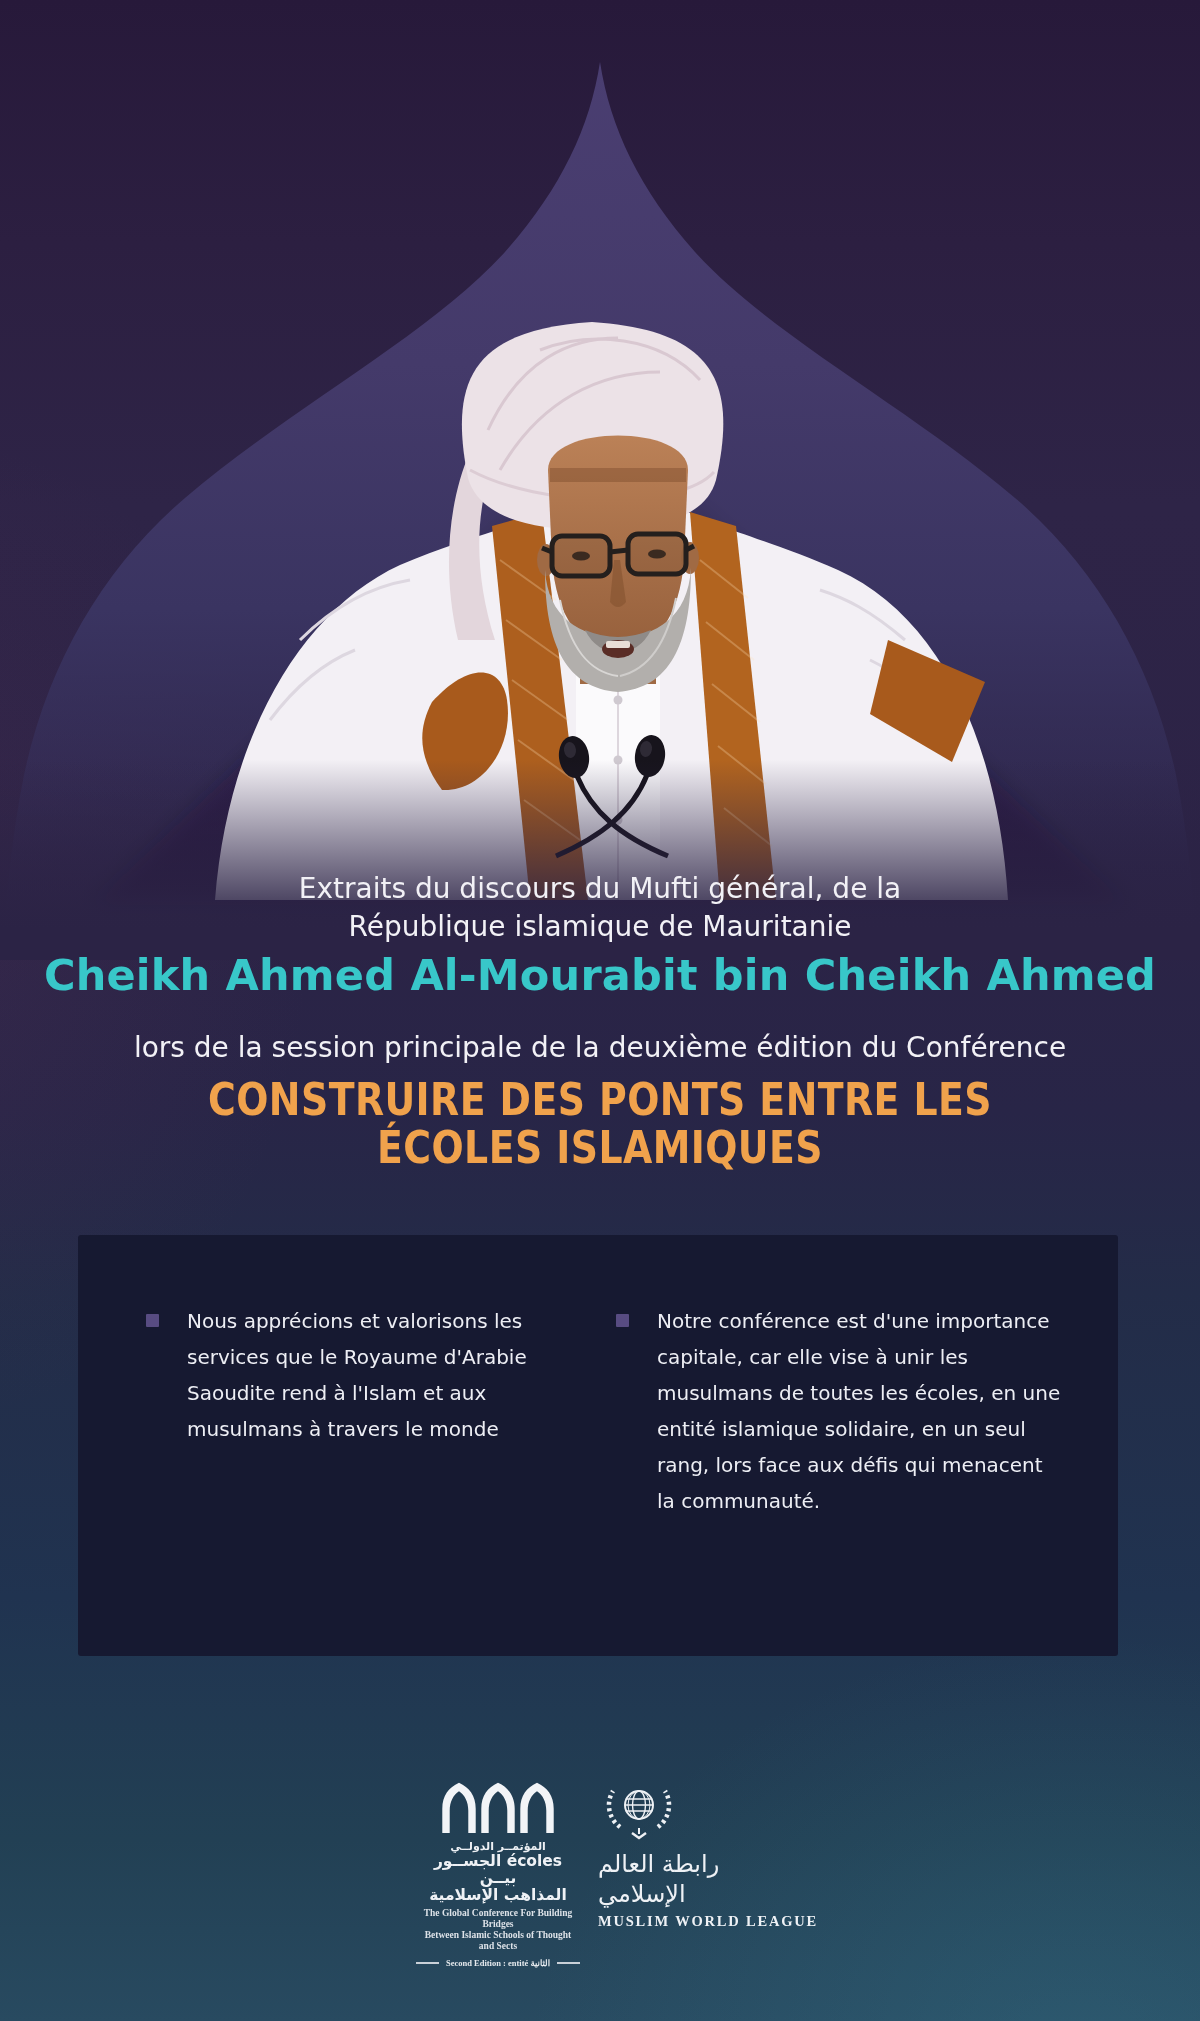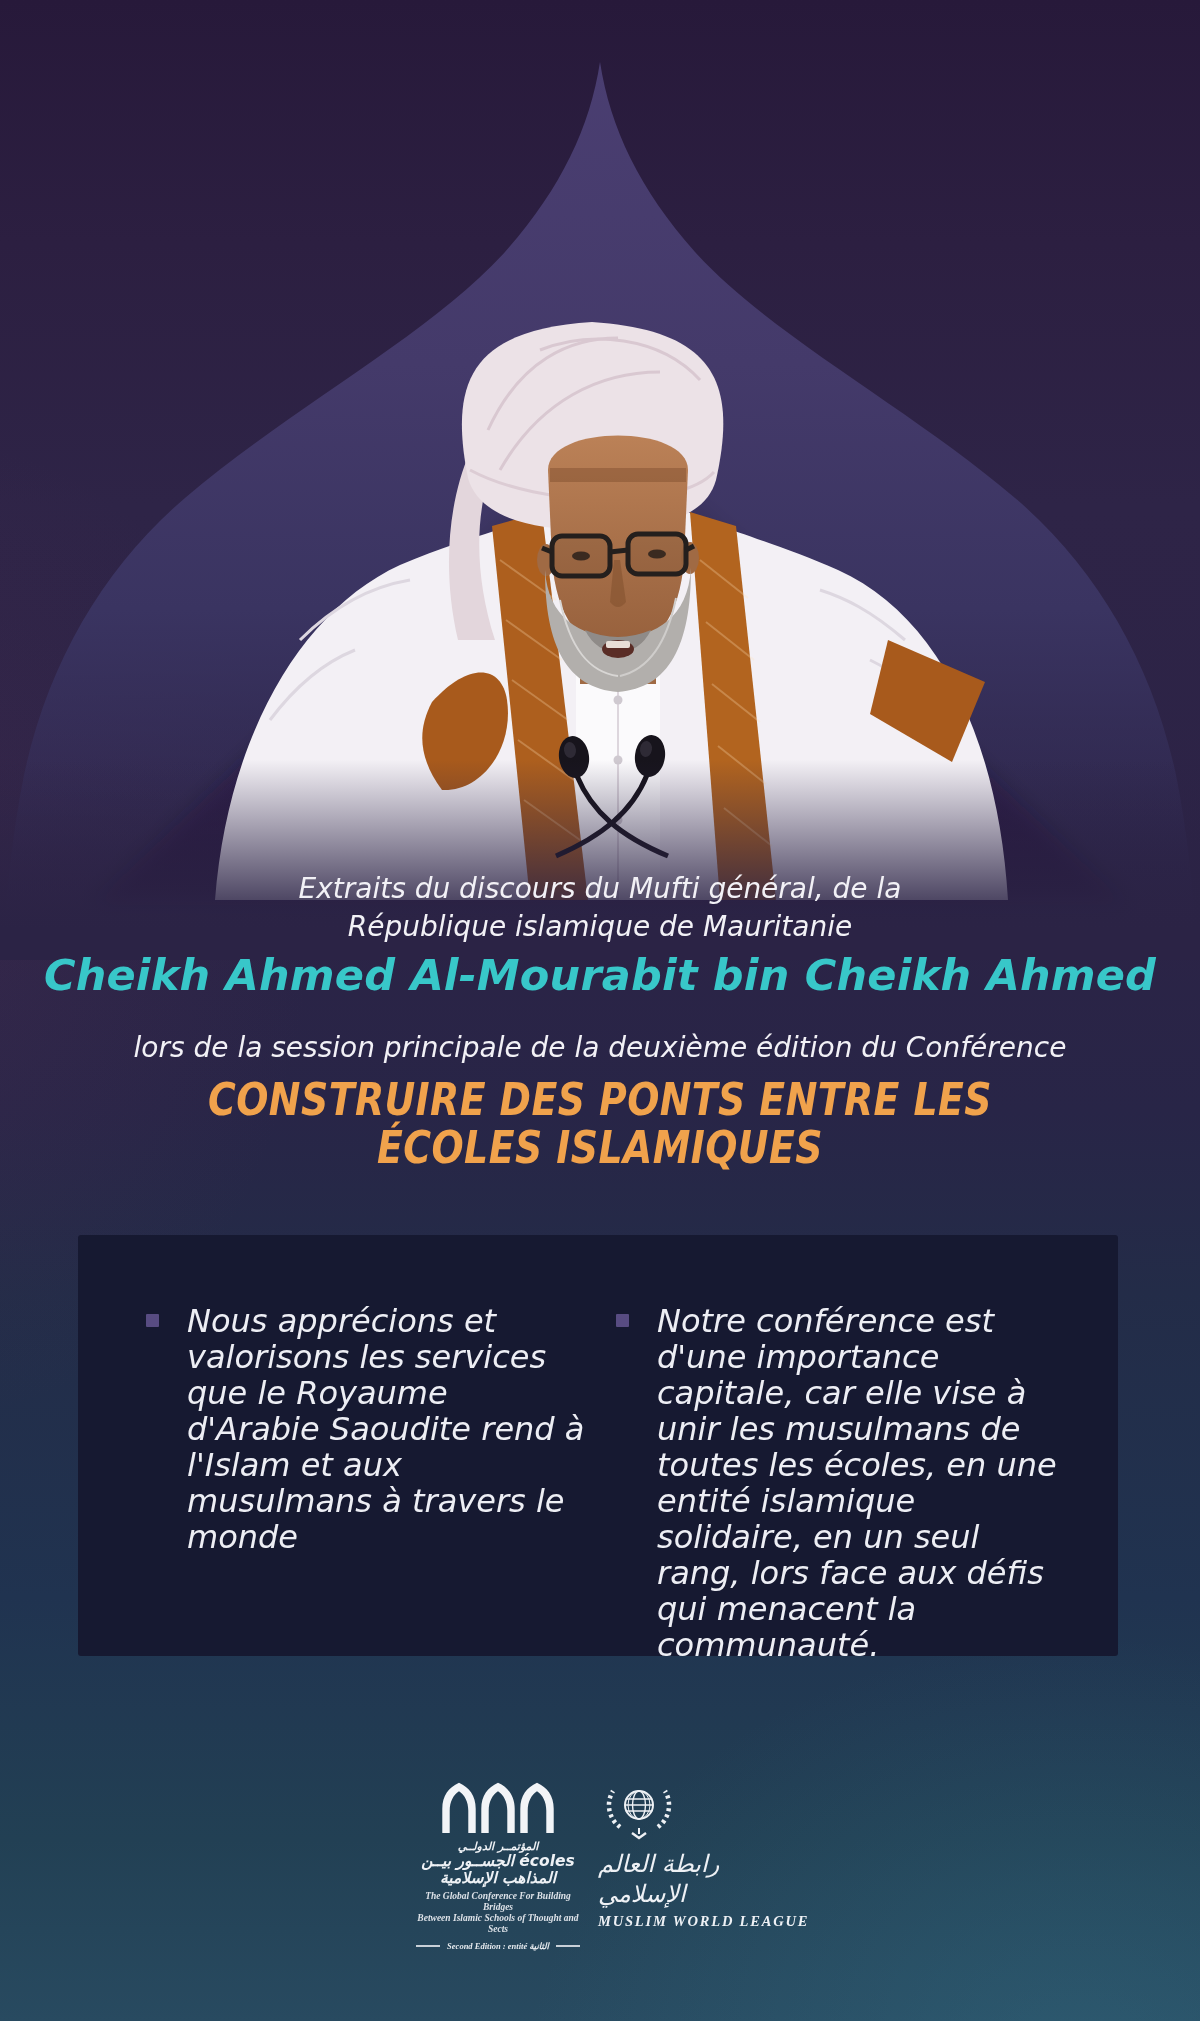--- a/index.html
+++ b/index.html
@@ -7,37 +7,36 @@
     position:relative;
     width:1200px;height:2021px;
     overflow:hidden;
     font-family:"DejaVu Sans","Liberation Sans",sans-serif;
     background:
       radial-gradient(900px 750px at 90% 104%, rgba(52,116,138,0.38), rgba(52,116,138,0) 62%),
       radial-gradient(700px 900px at -6% 46%, rgba(112,58,96,0.14), rgba(112,58,96,0) 55%),
       linear-gradient(180deg,
         #27193a 0%, #2c1f41 12%, #2e2447 25%, #2c2346 43%,
         #282547 55%, #232c48 64%, #203350 79%, #224054 91%, #284a60 100%);
-    font-style: italic;
   }
   .scene{position:absolute;left:0;top:0;}
   .txt{position:absolute;left:0;width:1200px;text-align:center;color:#f2f1f6;}
   .kicker{top:870px;font-size:28px;line-height:38px;font-weight:400;}
   .name{top:950px;font-size:43px;line-height:50px;font-weight:700;margin:0;letter-spacing:0.2px;}
   .session{top:1030px;font-size:28px;line-height:36px;}
   .title{top:1076px;font-size:44px;line-height:48px;font-weight:700;margin:0;
          transform:scaleX(0.86);transform-origin:50% 50%;letter-spacing:0.5px;}
   .quote-box{
     position:absolute;left:78px;top:1235px;width:1040px;height:421px;
     border-radius:3px;box-sizing:border-box;
     display:flex;gap:24px;padding:68px 56px 0 68px;
   }
   .quote{display:flex;gap:28px;width:50%;}
   .quote .bullet{flex:0 0 13px;width:13px;height:13px;margin-top:11px;border-radius:1px;}
-  .quote p{margin:0;font-size:32px;line-height:36px;color:#edeef4;font-weight:400;}
+  .quote p{margin:0;font-size:20px;line-height:36px;color:#edeef4;font-weight:400;}
   .quote.q-left p{max-width:402px;}
   .quote.q-right p{max-width:424px;}
   footer{position:absolute;left:0;top:0;width:1200px;height:1768px;pointer-events:none;}
   .conf-logo{position:absolute;left:416px;top:1781px;width:164px;text-align:center;color:#eef1f5;}
   .conf-logo .ar1{font-size:11px;font-weight:700;line-height:13px;margin-top:3px;}
   .conf-logo .ar2{font-size:15.5px;font-weight:700;line-height:17px;}
   .conf-logo .ar3{font-size:15.5px;font-weight:700;line-height:17px;}
   .conf-logo .en{font-family:"Liberation Serif","DejaVu Serif",serif;
                  font-size:9.5px;line-height:11px;color:#dde2e8;margin-top:4px;font-weight:600;}
   .edition{display:flex;align-items:center;justify-content:center;gap:7px;margin-top:6px;}

